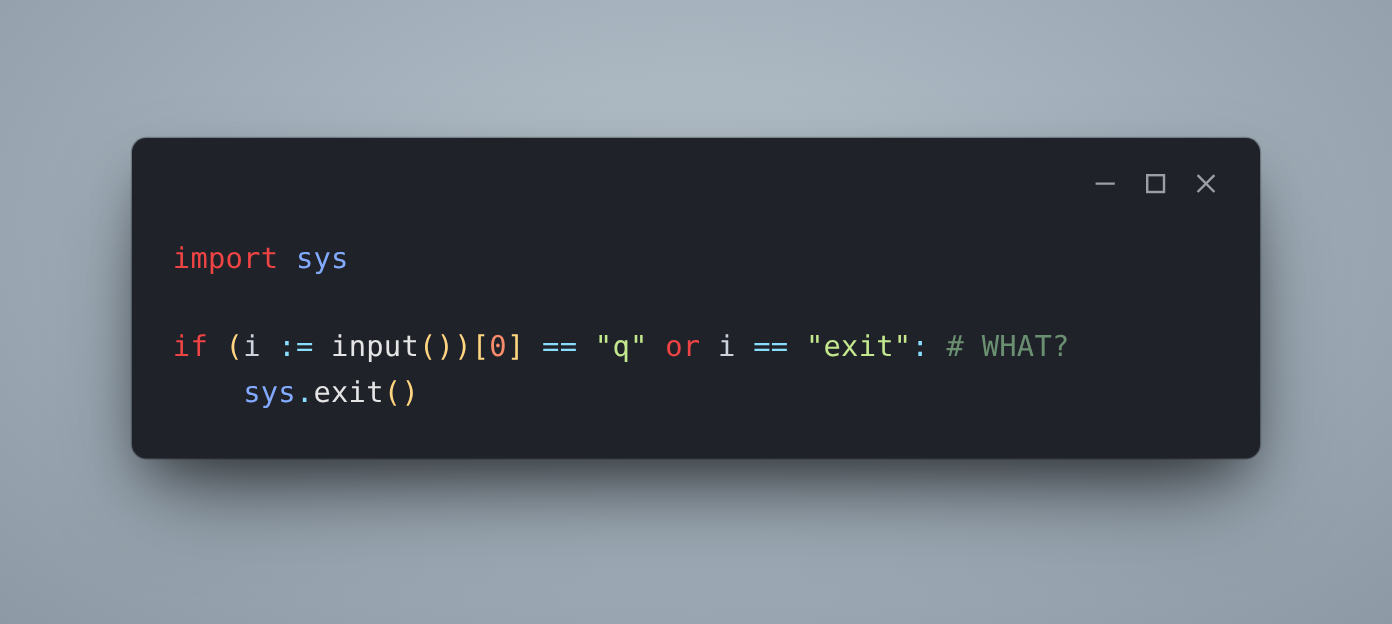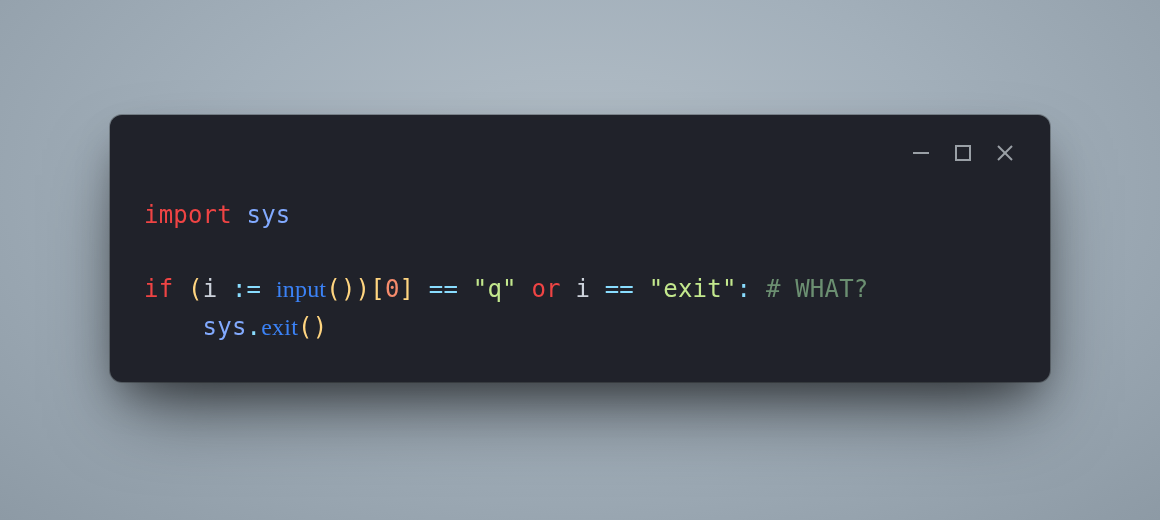--- a/index.html
+++ b/index.html
@@ -52,21 +52,21 @@
     font-size: 24px;
     line-height: 1.55;
     white-space: pre;
     color: #cdd3dc;
     letter-spacing: 0.2px;
   }
   .tok-kw     { color: #ef4444; }  
   .tok-mod    { color: #82aaff; }  
   .tok-ident  { color: #cdd3dc; }  
   .tok-op     { color: #89ddff; }  
-  .tok-func   { color: #3b82f6; font-family: Liberation Serif, serif; }  
+  .tok-func   { color: #e5e5e5; }  
   .tok-paren  { color: #ffd580; }  
   .tok-num    { color: #f78c6c; }  
   .tok-str    { color: #c3e88d; }  
   .tok-comment{ color: #6b8f71; }  
 </style>
 </head>
 <body>
 
 <div class="stage">
   <div class="window">

